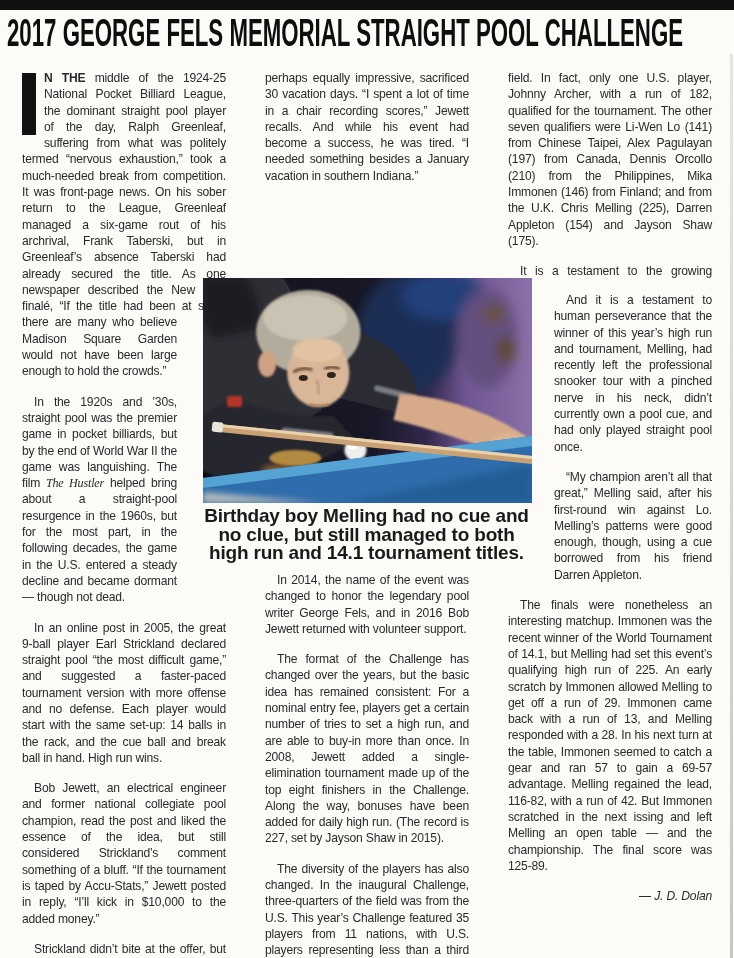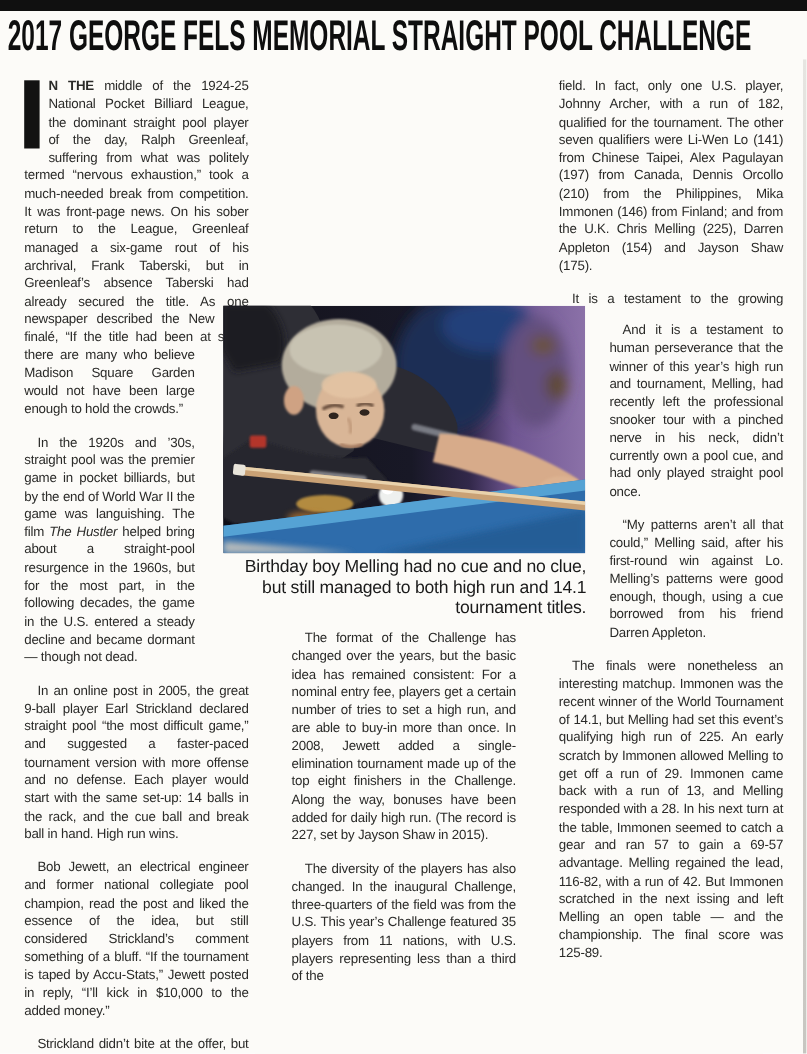--- a/index.html
+++ b/index.html
@@ -24,32 +24,32 @@
     font-size:12.1px;line-height:16.3px;letter-spacing:-0.18px;
     color:#2a2a28;text-align:justify;
   }
   .col p{margin:14px;text-indent:12px;}
   .col p.ni{text-indent:0;}
   .dropcap{
     float:left;width:14px;height:62px;margin:3px 8px 2px 0;
     background:#121212;color:transparent;overflow:hidden;font-size:10px;
   }
   .lead{font-weight:700;}
-  .it{font-style:italic;}
+  .it{font-style:italic;font-family:Liberation Serif, serif;}
   .wrapR{float:right;width:49px;height:292px;}
   .wrapL{float:left;width:46px;height:292px;}
   .c2top,.c3top{height:222px;overflow:hidden;}
   .c2gap{height:280px;}
   .byline{text-align:right;font-style:italic;text-indent:0;}
   .photo{position:absolute;left:203px;top:278px;width:329px;height:225px;}
   .photo svg{display:block;width:100%;height:100%;}
   .caption{
     position:absolute;left:200px;top:507px;width:333px;
-    font-weight:400;font-size:16px;line-height:18.5px;letter-spacing:-0.2px;
-    color:#1a1a1a;text-align:right;
+    font-weight:700;font-size:19px;line-height:18.5px;letter-spacing:-0.2px;
+    color:#1a1a1a;text-align:center;
   }
 </style>
 </head>
 <body>
 
 <div class="page">
 
   <div class="topbar"></div>
 
   <h1 class="title">2017 GEORGE FELS MEMORIAL STRAIGHT POOL CHALLENGE</h1>
@@ -62,34 +62,37 @@
       </p>
       <p><span>In the 1920s and ’30s, straight pool was the premier game in pocket billiards, but by the end of World War II the game was languishing. The film </span><span class="it">The Hustler</span><span> helped bring about a straight-pool resurgence in the 1960s, but for the most part, in the following decades, the game in the U.S. entered a steady decline and became dormant — though not dead.</span></p>
       <p>In an online post in 2005, the great 9-ball player Earl Strickland declared straight pool “the most difficult game,” and suggested a faster-paced tournament version with more offense and no defense. Each player would start with the same set-up: 14 balls in the rack, and the cue ball and break ball in hand. High run wins.</p>
       <p>Bob Jewett, an electrical engineer and former national collegiate pool champion, read the post and liked the essence of the idea, but still considered Strickland’s comment something of a bluff. “If the tournament is taped by Accu-Stats,” Jewett posted in reply, “I’ll kick in $10,000 to the added money.”</p>
       <p>Strickland didn’t bite at the offer, but Jewett went ahead with plans for a tournament anyway. After enlisting the help of Greg Sullivan at Diamond, Jewett held the first Straight Pool Challenge at the 2001 Derby City Classic. Strickland did not compete in it that year, or in any year since.</p>
       <p>During the first five years of the Straight Pool Challenge, Jewett contributed a total of $50,000 in added prize money, and,</p>
     </div>
 
     <div class="col">
       <div class="c2top">
+        <p class="ni">perhaps equally impressive, sacrificed 30 vacation days. “I spent a lot of time in a chair recording scores,” Jewett recalls. And while his event had become a success, he was tired. “I needed something besides a January vacation in southern Indiana.”</p>
       </div>
       <div class="c2gap"></div>
+      <p>In 2014, the name of the event was changed to honor the legendary pool writer George Fels, and in 2016 Bob Jewett returned with volunteer support.</p>
       <p>The format of the Challenge has changed over the years, but the basic idea has remained consistent: For a nominal entry fee, players get a certain number of tries to set a high run, and are able to buy-in more than once. In 2008, Jewett added a single-elimination tournament made up of the top eight finishers in the Challenge. Along the way, bonuses have been added for daily high run. (The record is 227, set by Jayson Shaw in 2015).</p>
       <p>The diversity of the players has also changed. In the inaugural Challenge, three-quarters of the field was from the U.S. This year’s Challenge featured 35 players from 11 nations, with U.S. players representing less than a third of the</p>
     </div>
 
     <div class="col">
       <div class="c3top">
         <p class="ni">field. In fact, only one U.S. player, Johnny Archer, with a run of 182, qualified for the tournament. The other seven qualifiers were Li-Wen Lo (141) from Chinese Taipei, Alex Pagulayan (197) from Canada, Dennis Orcollo (210) from the Philippines, Mika Immonen (146) from Finland; and from the U.K. Chris Melling (225), Darren Appleton (154) and Jayson Shaw (175).</p>
         <p>It is a testament to the growing strength of the field that Danny Harriman’s 2006 high run of 139 wouldn’t have earned him a qualifying spot in 2017.</p>
       </div>
       <p><span class="wrapL"></span><span>And it is a testament to human perseverance that the winner of this year’s high run and tournament, Melling, had recently left the professional snooker tour with a pinched nerve in his neck, didn’t currently own a pool cue, and had only played straight pool once.</span></p>
-      <p>“My patterns aren’t all that could,” Melling said, after his first-round win against Lo. Melling’s patterns were good enough, though, using a cue borrowed from his friend Darren Appleton.</p>
+      <p>“My champion aren’t all that great,” Melling said, after his first-round win against Lo. Melling’s patterns were good enough, though, using a cue borrowed from his friend Darren Appleton.</p>
       <p>The finals were nonetheless an interesting matchup. Immonen was the recent winner of the World Tournament of 14.1, but Melling had set this event’s qualifying high run of 225. An early scratch by Immonen allowed Melling to get off a run of 29. Immonen came back with a run of 13, and Melling responded with a 28. In his next turn at the table, Immonen seemed to catch a gear and ran 57 to gain a 69-57 advantage. Melling regained the lead, 116-82, with a run of 42. But Immonen scratched in the next issing and left Melling an open table — and the championship. The final score was 125-89.</p>
+      <p class="byline">— J. D. Dolan</p>
     </div>
 
   </div>
 
   <div class="photo">
     <svg viewBox="0 0 328 225" preserveAspectRatio="none">
       <defs>
         <linearGradient id="bgg" x1="0" y1="0" x2="1" y2="0">
           <stop offset="0" stop-color="#14131c"></stop>
           <stop offset="0.52" stop-color="#181826"></stop>

